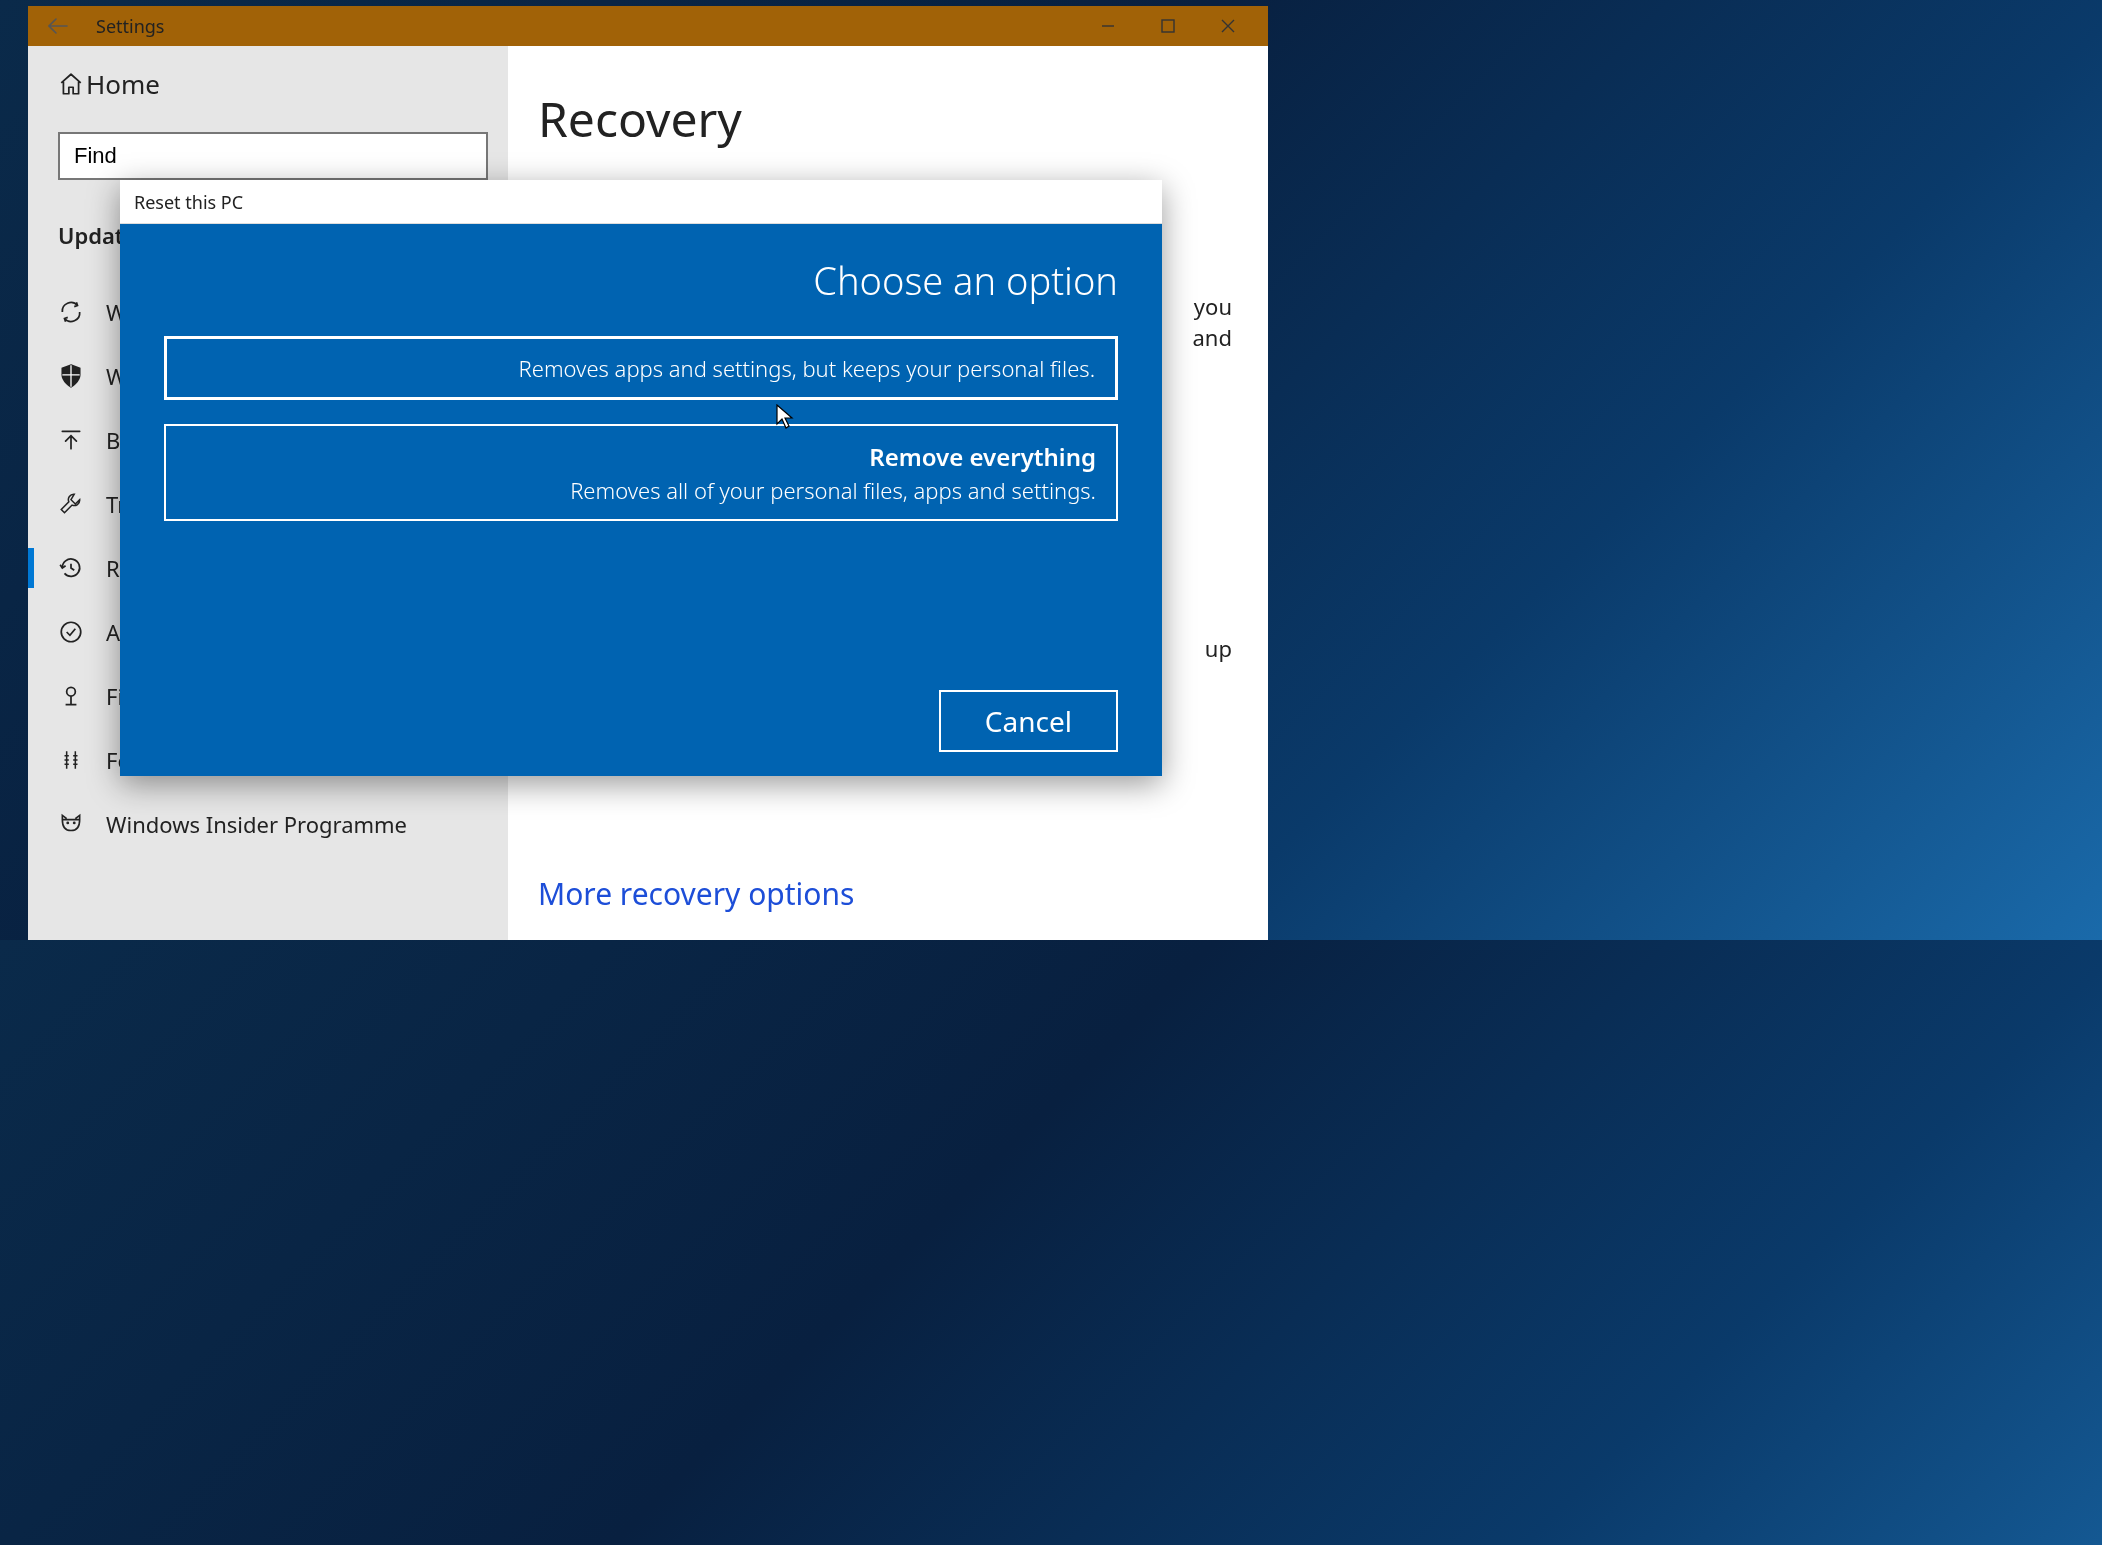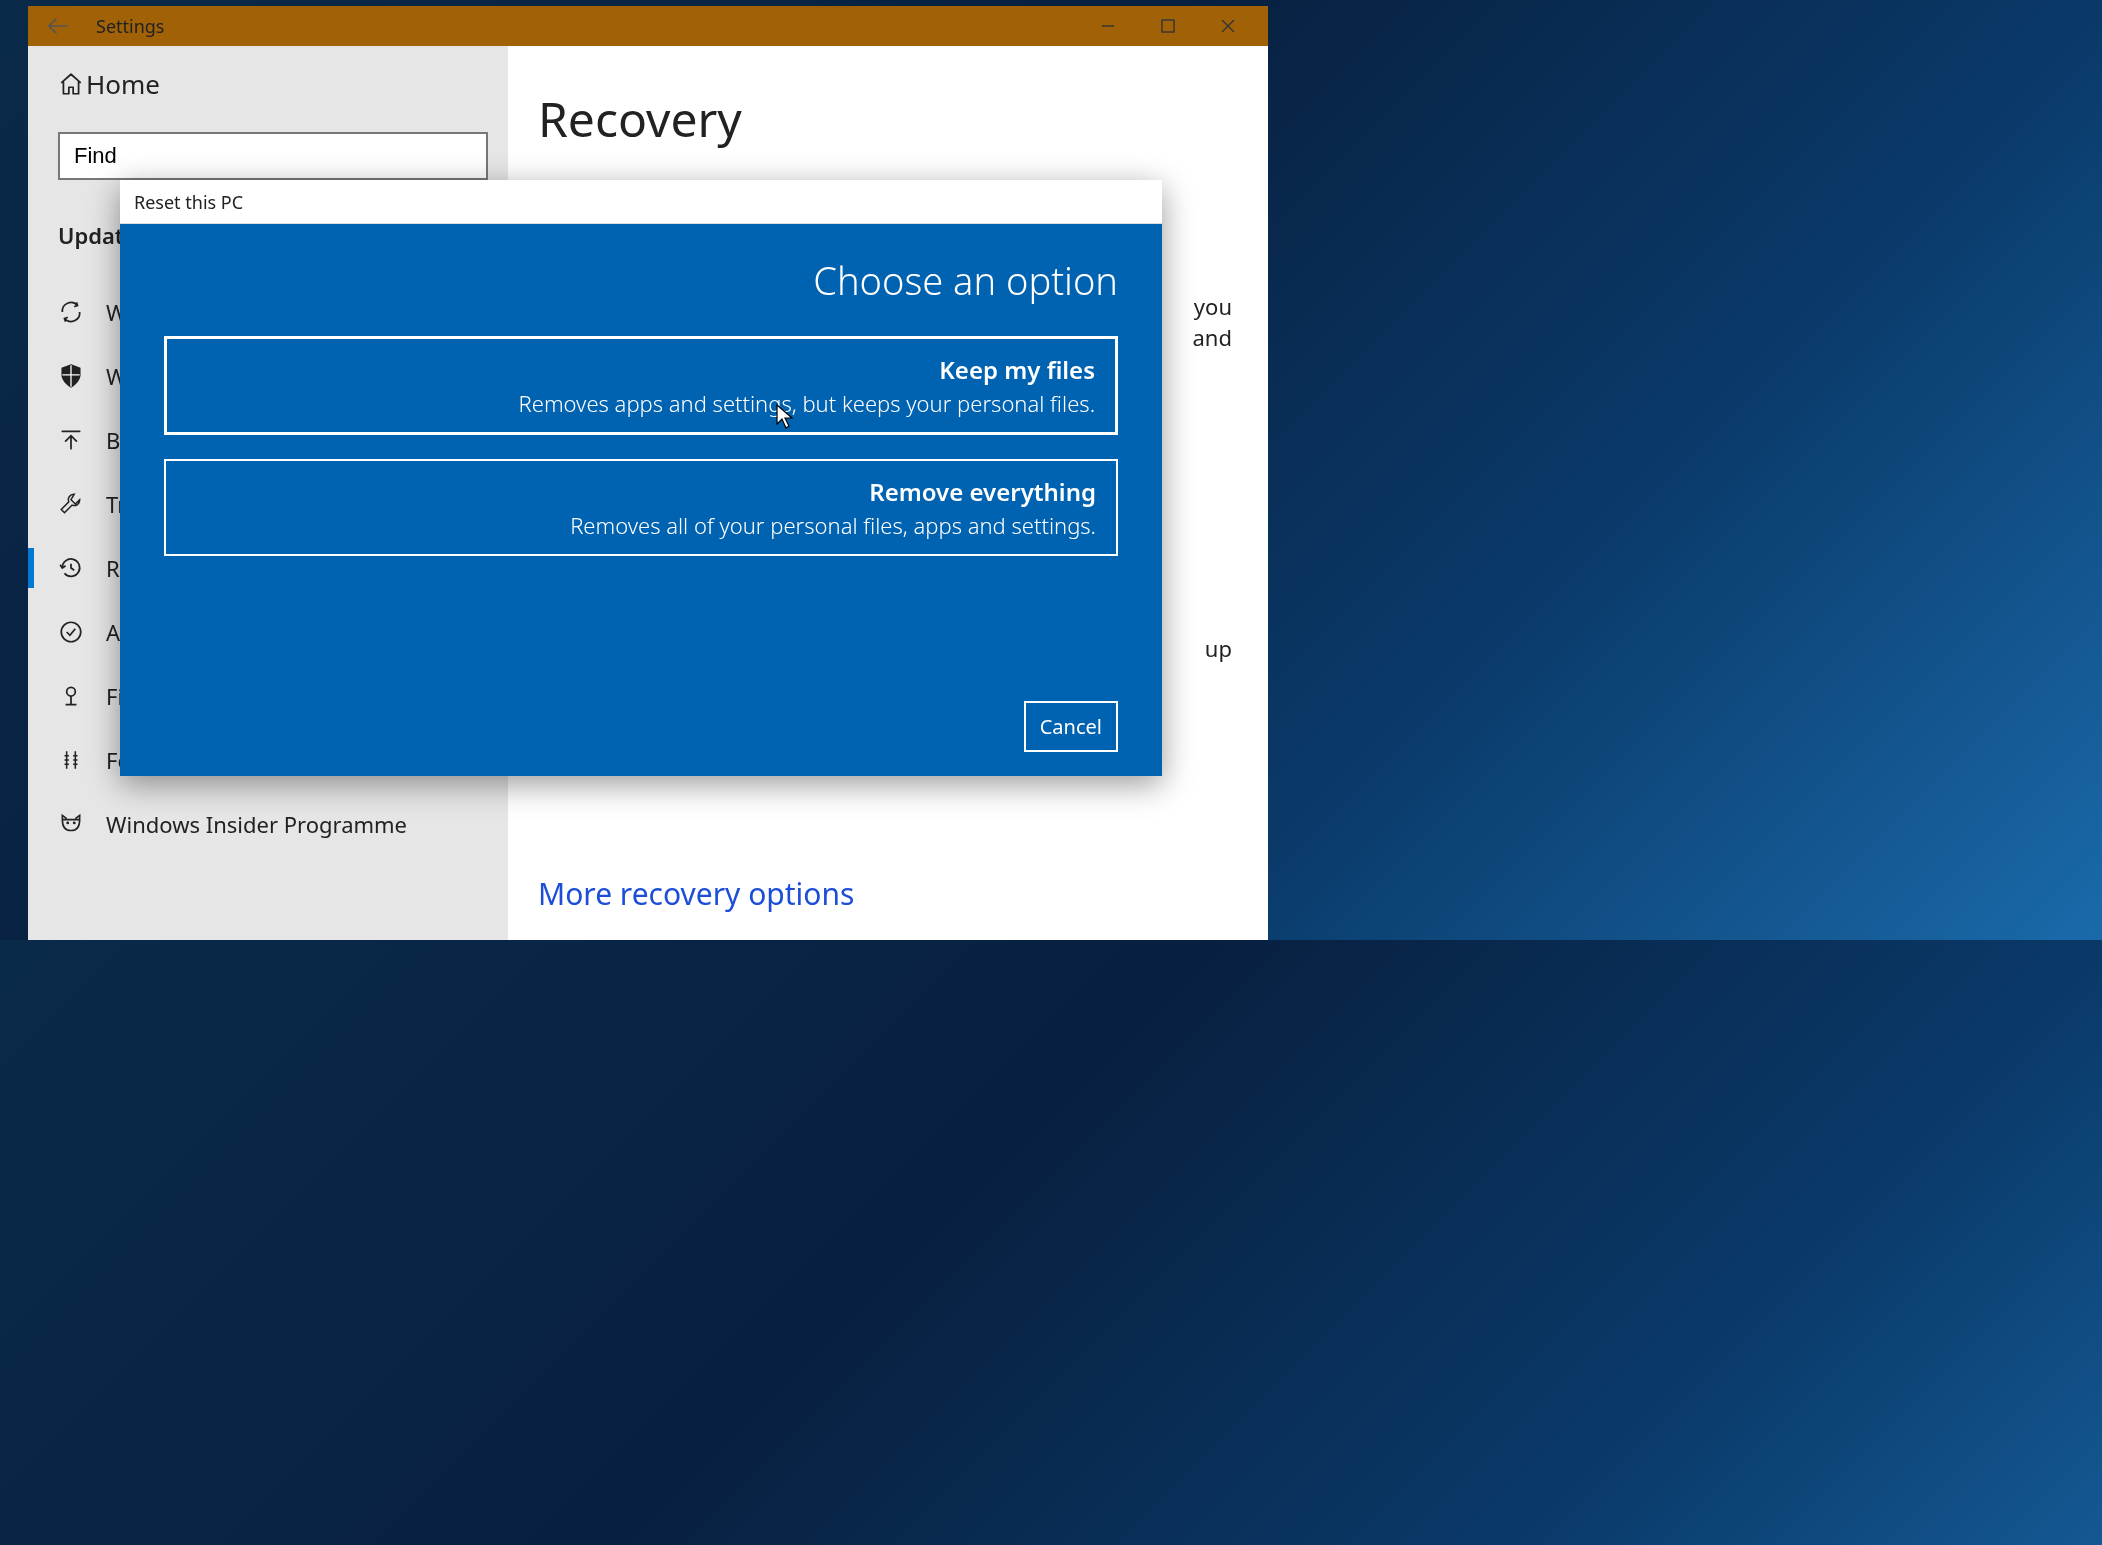--- a/index.html
+++ b/index.html
@@ -194,22 +194,22 @@
   font-size: 22px;
   font-weight: 300;
 }
 .dialog-footer {
   margin-top: auto;
   display: flex;
   justify-content: flex-end;
 }
 .cancel-btn {
   border: 2px solid #fff;
-  padding: 10px 14px;
-  font-size: 20px;
+  padding: 10px 44px;
+  font-size: 28px;
   background: transparent;
   color: #fff;
 }
 .cursor-arrow {
   position: absolute;
   left: 776px;
   top: 404px;
   pointer-events: none;
 }
 svg { display: block; }
@@ -355,21 +355,20 @@
     </div>
   </div>
 </div>
 
 <div class="dialog">
   <div class="dialog-titlebar">Reset this PC</div>
   <div class="dialog-body">
     <div class="dialog-heading">Choose an option</div>
 
     <div class="option-card selected">
-      <div class="option-title">Keep my files</div>
       <div class="option-desc">Removes apps and settings, but keeps your personal files.</div>
     </div>
 
     <div class="option-card">
       <div class="option-title">Remove everything</div>
       <div class="option-desc">Removes all of your personal files, apps and settings.</div>
     </div>
 
     <div class="dialog-footer">
       <div class="cancel-btn">Cancel</div>

